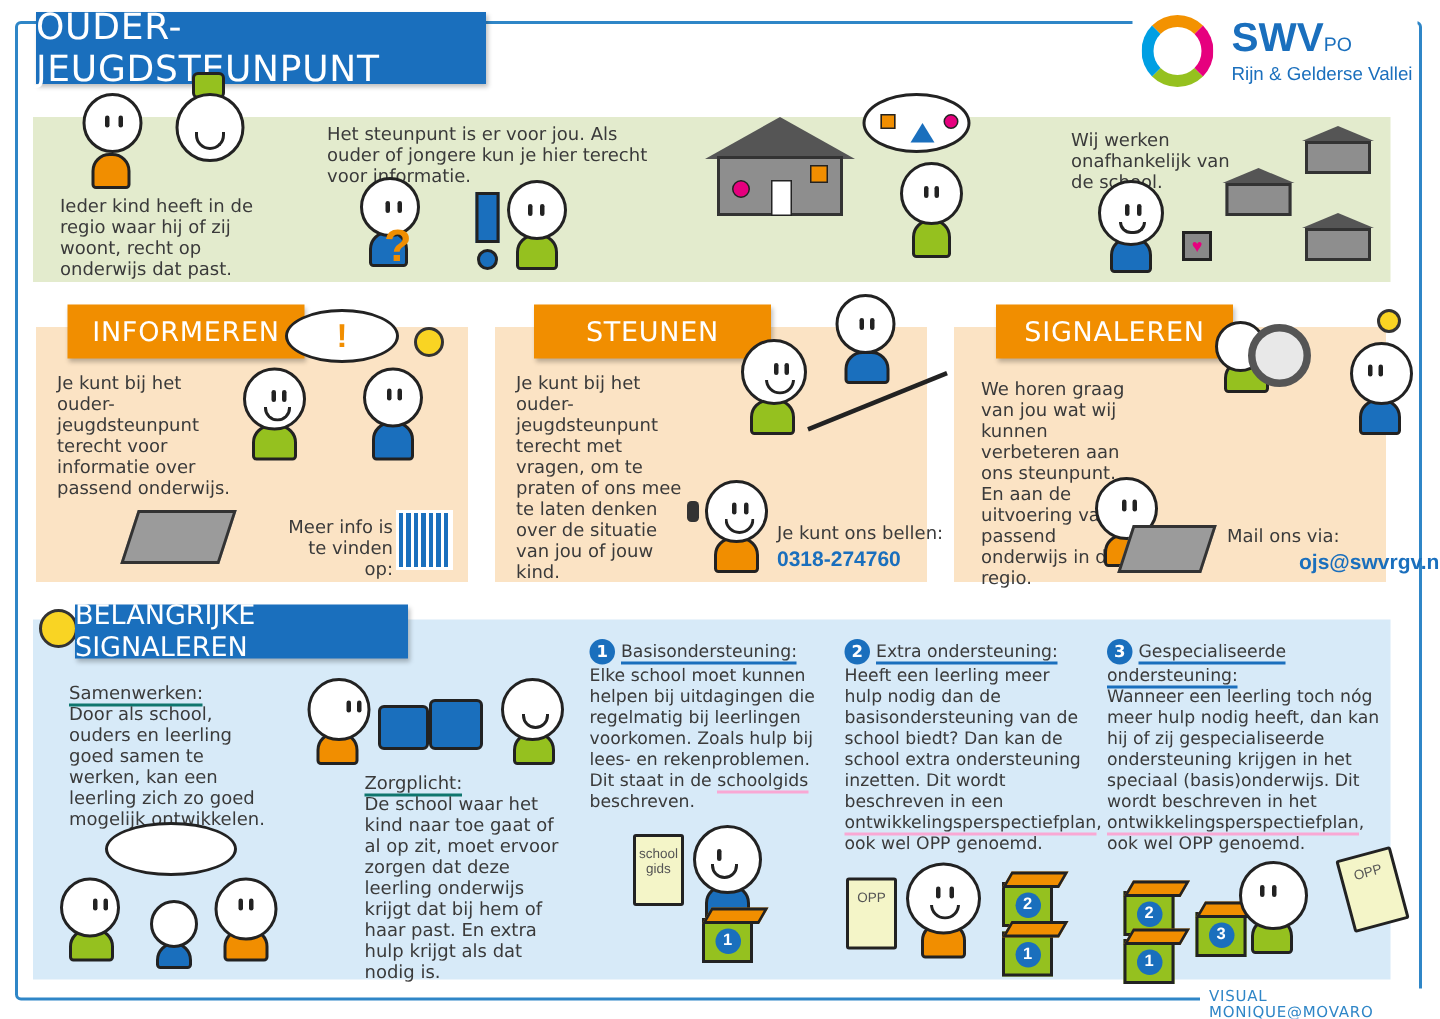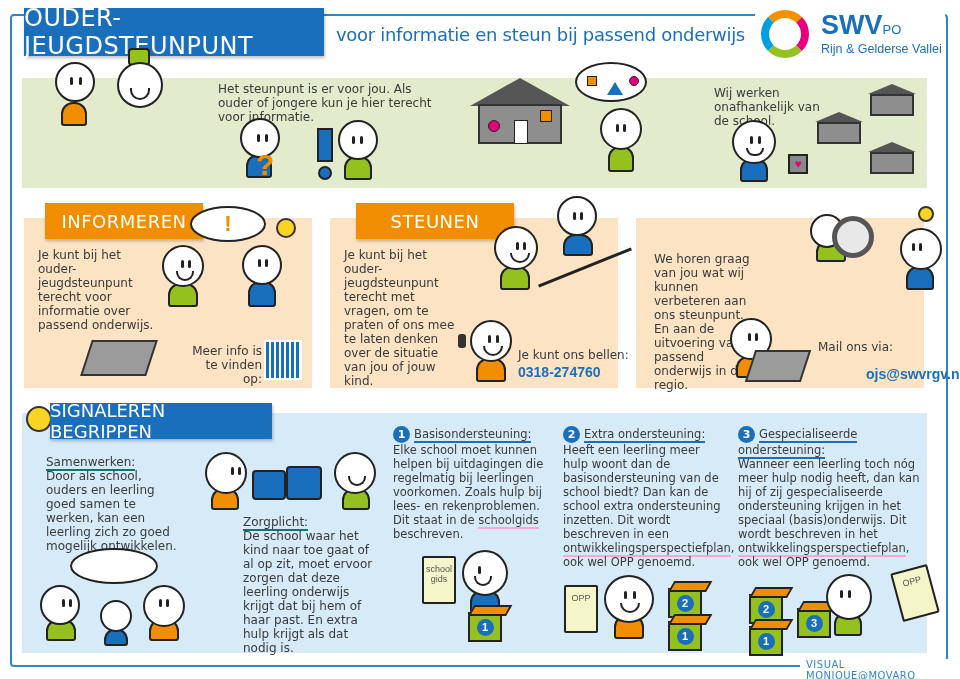--- a/index.html
+++ b/index.html
@@ -45,21 +45,20 @@
   .bulb{position:absolute;width:20px;height:20px;border-radius:50%;background:#f9d423;border:2px solid #333}
   .credit{left:800px;top:659px;font-size:10px;color:#2f86c7;background:#fff;padding:0 6px;letter-spacing:.5px;font-family:"DejaVu Sans",sans-serif}
 </style>
 </head>
 <body>
 
 <div id="page">
   <div class="frame"></div>
 
   <div class="abs title-box">OUDER-JEUGDSTEUNPUNT</div>
-  <div class="abs subtitle">voor informatie en steun bij passend onderwijs</div>
   <div class="abs logo">
     <div class="logo-ring"></div>
     <div class="logo-swv"><span>SWV</span><span class="logo-po">PO</span></div>
     <div class="logo-region">Rijn &amp; Gelderse Vallei</div>
   </div>
 
   <div class="abs green-band"></div>
 
   <div class="fig" style="left:55px;top:62px">
     <div class="body c-orange" style="left:6px;top:40px;width:26px;height:24px"></div>
@@ -67,20 +66,21 @@
         <div class="eye" style="left:13px;top:13px"></div>
         <div class="eye" style="left:22px;top:13px"></div>
       </div>
   </div>
   <div class="fig" style="left:115px;top:48px">
     <div style="position:absolute;left:13px;top:0;width:22px;height:18px;background:#95c11f;border:2px solid #222;border-radius:4px"></div>
     <div class="head" style="left:2px;top:14px;width:46px;height:46px">
         <div class="mouth" style="left:11px;top:24px;width:20px;height:12px"></div>
       </div>
   </div>
+  <div class="abs txt" style="left:40px;top:130px;width:150px">Ieder kind heeft in de regio waar hij of zij woont, recht op onderwijs dat past.</div>
 
   <div class="abs txt" style="left:218px;top:82px;width:225px">Het steunpunt is er voor jou. Als ouder of jongere kun je hier terecht voor informatie.</div>
   <div class="fig" style="left:240px;top:118px">
     <div class="body c-blue" style="left:6px;top:36px;width:26px;height:24px"></div>
     <div class="head" style="left:0;top:0;width:40px;height:40px">
         <div class="eye" style="left:15px;top:14px"></div>
         <div class="eye" style="left:23px;top:14px"></div>
       </div>
     <div style="position:absolute;left:16px;top:30px;font-size:30px;font-weight:bold;color:#f18e00">?</div>
   </div>
@@ -188,20 +188,21 @@
         <div class="eye" style="left:16px;top:13px"></div>
         <div class="eye" style="left:24px;top:13px"></div>
         <div class="mouth" style="left:11px;top:24px;width:20px;height:10px"></div>
       </div>
     <div style="position:absolute;left:-12px;top:14px;width:8px;height:14px;background:#333;border-radius:3px"></div>
   </div>
   <div class="abs txt" style="left:518px;top:348px">Je kunt ons bellen:</div>
   <div class="abs contact" style="left:518px;top:364px">0318-274760</div>
 
   <div class="abs panel" style="left:636px;top:218px;width:288px;height:170px"></div>
+  <div class="abs orange-tab" style="left:664px;top:203px;width:158px;height:36px">SIGNALEREN</div>
   <div class="abs txt" style="left:654px;top:252px;width:100px">We horen graag van jou wat wij kunnen verbeteren aan ons steunpunt. En aan de uitvoering van passend onderwijs in de regio.</div>
   <div class="fig" style="left:810px;top:214px">
     <div class="body c-green" style="left:6px;top:26px;width:30px;height:22px"></div>
     <div class="head" style="left:0;top:0;width:34px;height:34px"></div>
     <div style="position:absolute;left:22px;top:2px;width:42px;height:42px;border-radius:50%;border:5px solid #555;background:#e8e8e8"></div>
   </div>
   <div class="bulb" style="left:918px;top:206px;width:16px;height:16px"></div>
   <div class="fig" style="left:900px;top:228px">
     <div class="body c-blue" style="left:6px;top:38px;width:28px;height:24px"></div>
     <div class="head" style="left:0;top:0;width:42px;height:42px">
@@ -210,26 +211,26 @@
       </div>
   </div>
   <div class="fig" style="left:730px;top:318px">
     <div class="body c-orange" style="left:6px;top:38px;width:28px;height:22px"></div>
     <div class="head" style="left:0;top:0;width:42px;height:42px">
         <div class="eye" style="left:16px;top:13px"></div>
         <div class="eye" style="left:23px;top:13px"></div>
       </div>
     <div class="laptop" style="left:20px;top:32px;width:56px;height:32px"></div>
   </div>
-  <div class="abs txt" style="left:818px;top:340px">Mail ons via:</div>
+  <div class="abs txt" style="left:818px;top:350px">Mail ons via:</div>
   <div class="abs contact" style="left:866px;top:366px">ojs@swvrgv.nl</div>
 
   <div class="abs blue-band"></div>
   <div class="bulb" style="left:26px;top:406px;width:26px;height:26px"></div>
-  <div class="abs blue-tab">SIGNALEREN BEGRIPPEN</div>
+  <div class="abs blue-tab">BELANGRIJKE SIGNALEREN</div>
 
   <div class="abs txt" style="left:46px;top:455px;width:140px">
     <span class="u-green">Samenwerken:</span><br>
     <span>Door als school, ouders en leerling goed samen te werken, kan een leerling zich zo goed mogelijk ontwikkelen.</span>
   </div>
   <div class="bubble" style="left:70px;top:548px;width:88px;height:36px"></div>
   <div class="fig" style="left:40px;top:585px">
     <div class="body c-green" style="left:6px;top:34px;width:30px;height:22px"></div>
     <div class="head" style="left:0;top:0;width:40px;height:40px">
         <div class="eye" style="left:20px;top:12px"></div>
@@ -279,21 +280,21 @@
         <div class="eye" style="left:14px;top:14px"></div>
         <div class="mouth" style="left:10px;top:24px;width:18px;height:10px"></div>
       </div>
   </div>
   <div class="block" style="left:468px;top:612px">
       <span class="num" style="margin:0">1</span>
     </div>
 
   <div class="abs txt s" style="left:563px;top:426px;width:165px">
     <span class="num">2</span><span class="u-blue">Extra ondersteuning:</span><br>
-    <span>Heeft een leerling meer hulp woont dan de basisondersteuning van de school biedt? Dan kan de school extra ondersteuning inzetten. Dit wordt beschreven in een </span><span class="u-orange">ontwikkelingsperspectiefplan</span><span>, ook wel OPP genoemd.</span>
+    <span>Heeft een leerling meer hulp nodig dan de basisondersteuning van de school biedt? Dan kan de school extra ondersteuning inzetten. Dit wordt beschreven in een </span><span class="u-orange">ontwikkelingsperspectiefplan</span><span>, ook wel OPP genoemd.</span>
   </div>
   <div class="book" style="left:564px;top:585px;width:34px;height:48px">OPP</div>
   <div class="fig" style="left:604px;top:575px">
     <div class="body c-orange" style="left:10px;top:40px;width:30px;height:24px"></div>
     <div class="head" style="left:0;top:0;width:50px;height:48px">
         <div class="eye" style="left:18px;top:14px"></div>
         <div class="eye" style="left:27px;top:14px"></div>
         <div class="mouth" style="left:14px;top:26px;width:20px;height:10px"></div>
       </div>
   </div>

